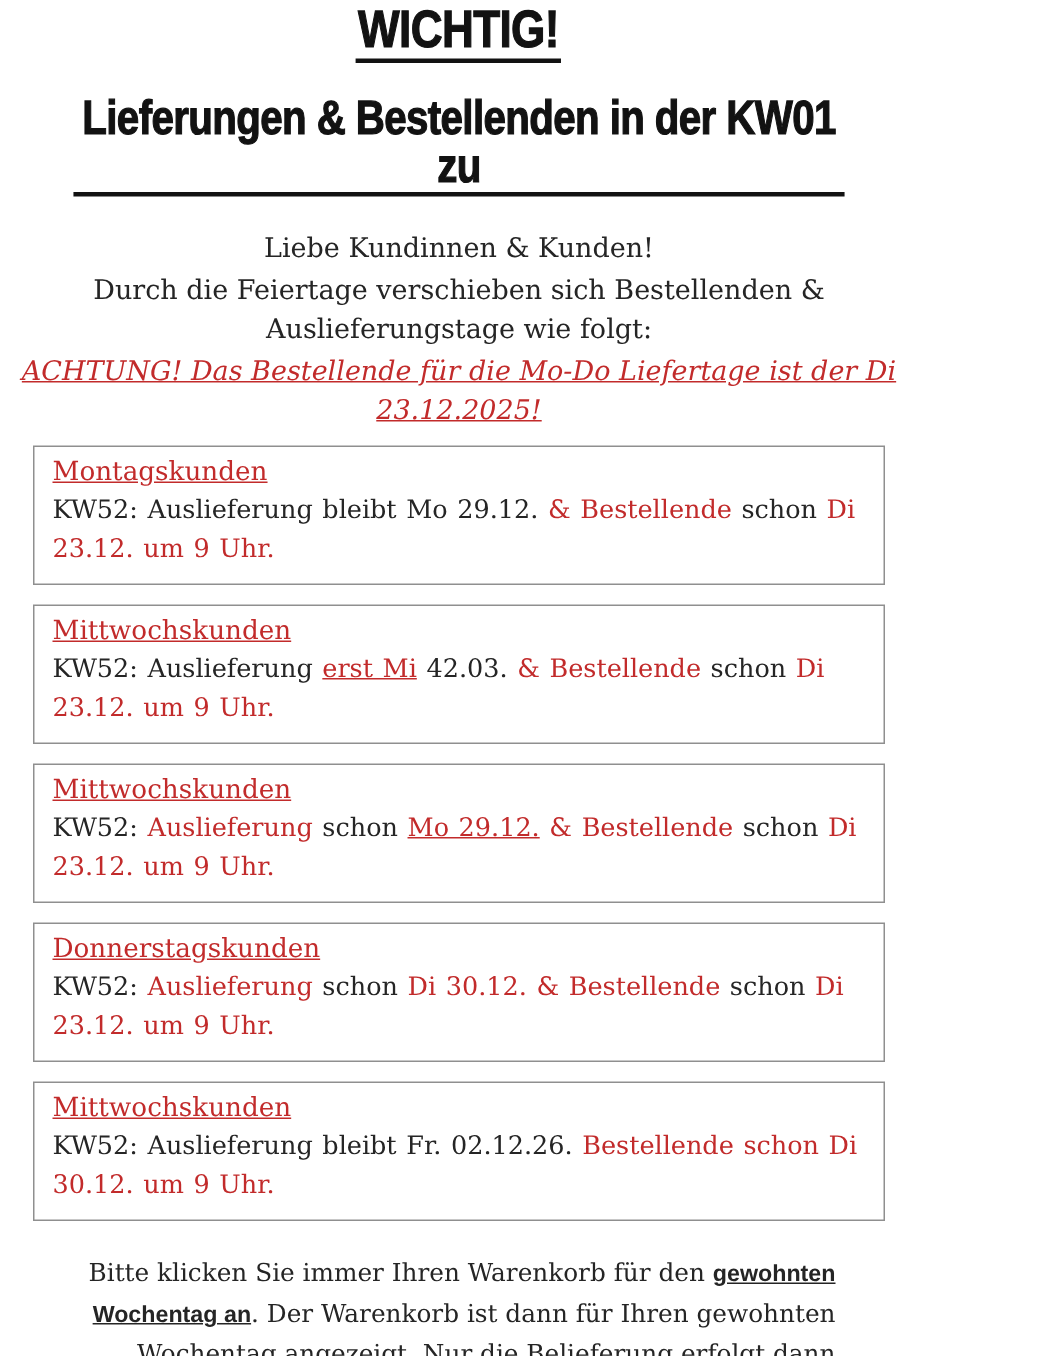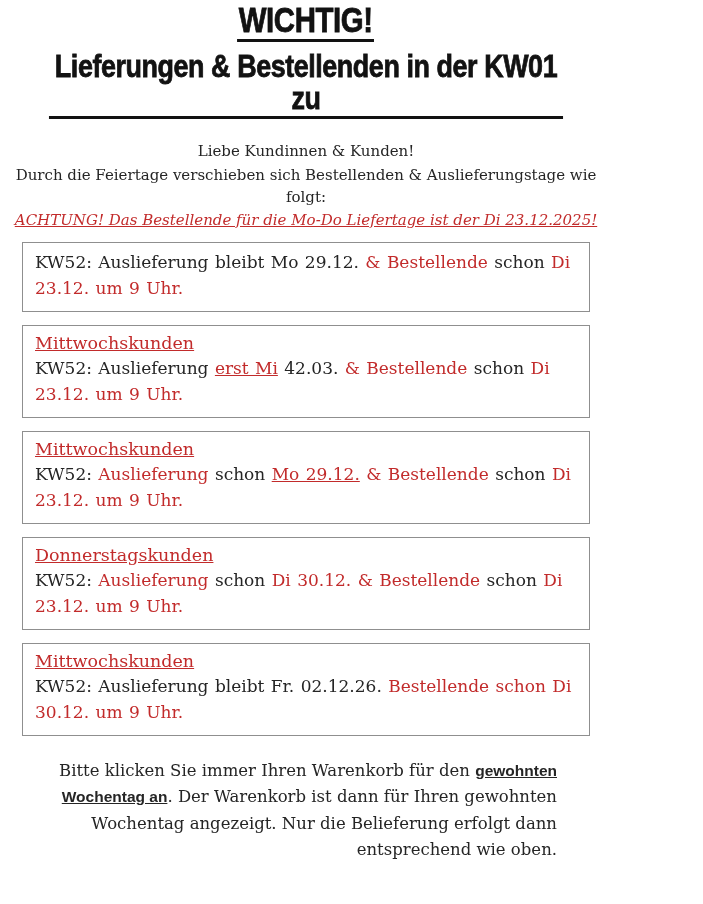--- a/index.html
+++ b/index.html
@@ -19,40 +19,40 @@
     min-height:904px;
     margin:0 auto;
     font-family:"DejaVu Serif", serif;
     color:var(--ink);
     overflow-x:hidden;
   }
   .page{width:612px;padding-top:2px;}
 
   
   .head-line{text-align:center;line-height:1.0;}
-  .head-line + .head-line{margin-top:8px;}
+  .head-line + .head-line{margin-top:20px;}
   .condensed{
     display:inline-block;
     font-family:"Liberation Sans", sans-serif;
     font-weight:700;
     color:var(--head-ink);
     transform:scaleX(.84);
     transform-origin:center;
     letter-spacing:-.5px;
     border-bottom:3px solid var(--head-ink);
     padding:0 2px 2px 2px;
     -webkit-text-stroke:.8px var(--head-ink);
   }
   .head-1 .condensed{font-size:35px;}
   .head-2 .condensed{font-size:32px;}
   .head-3 .condensed{font-size:32px;}
 
   
   .intro{margin-top:22px;text-align:center;}
-  .intro p{font-size:15px;line-height:1.45;}
+  .intro p{font-size:18px;line-height:1.45;}
   .intro .greeting{margin-bottom:2px;}
   .warning{
     color:var(--red);
     font-style:italic;
     text-decoration:underline;
     font-size:17px;
     margin-top:2px;
     text-align:center;
   }
 
@@ -102,20 +102,21 @@
 
   <section class="intro">
     <p class="greeting">Liebe Kundinnen &amp; Kunden!</p>
     <p>Durch die Feiertage verschieben sich Bestellenden &amp; Auslieferungstage wie folgt:</p>
     <p class="warning">ACHTUNG! Das Bestellende für die Mo-Do Liefertage ist der Di 23.12.2025!</p>
   </section>
 
   <section class="cards">
 
     <div class="card">
+      <div class="card-title">Montagskunden</div>
       <div class="card-text"><span class="run">KW52: Auslieferung bleibt Mo 29.12. </span><span class="run run-red">&amp; Bestellende</span><span class="run"> schon </span><span class="run run-red">Di 23.12. um 9 Uhr.</span></div>
     </div>
 
     <div class="card">
       <div class="card-title">Mittwochskunden</div>
       <div class="card-text"><span class="run">KW52: Auslieferung </span><span class="run run-red run-underline">erst Mi</span><span class="run"> 42.03. </span><span class="run run-red">&amp; Bestellende</span><span class="run"> schon </span><span class="run run-red">Di 23.12. um 9 Uhr.</span></div>
     </div>
 
     <div class="card">
       <div class="card-title">Mittwochskunden</div>

